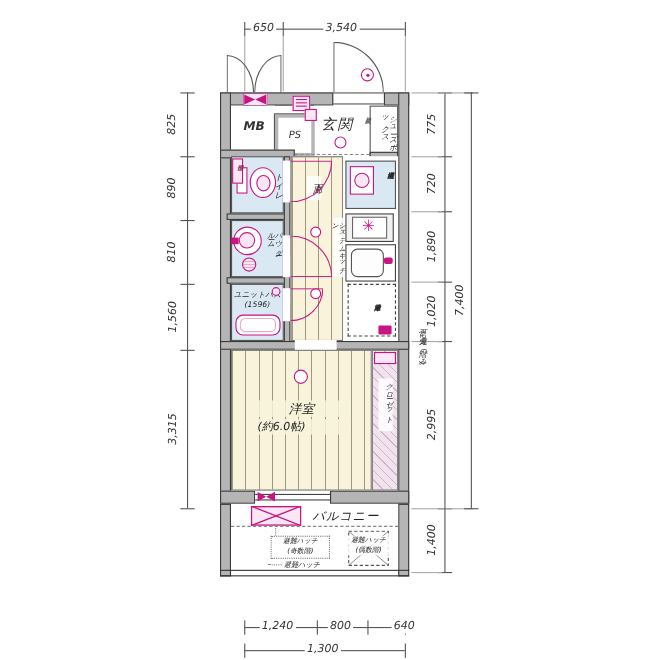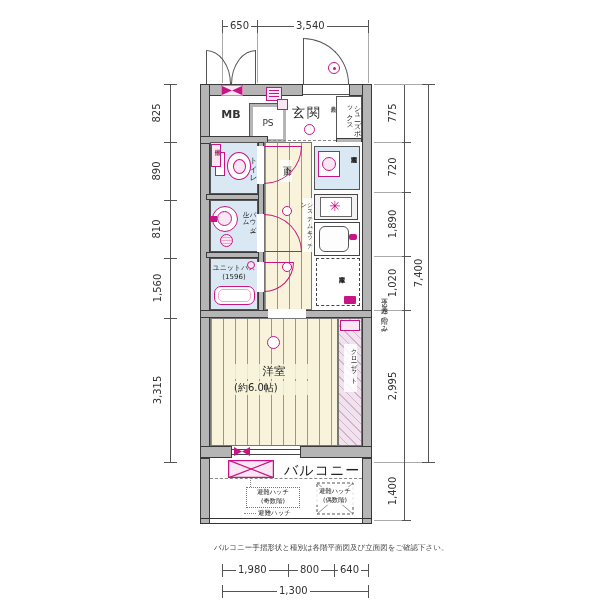--- a/index.html
+++ b/index.html
@@ -1,17 +1,17 @@
 <!DOCTYPE html>
 <html><head>
 <meta charset="utf-8">
 <style>
   html,body{margin:0;padding:0;background:#ffffff;}
   #canvas{position:relative;width:580px;height:600px;background:#ffffff;overflow:hidden;
-          font-family:"DejaVu Sans","Liberation Sans",sans-serif;color:#222;}
+          font-family:"DejaVu Sans","Liberation Sans",sans-serif;color:#222;font-style:italic;}
   .abs{position:absolute;box-sizing:border-box;}
   .wall{position:absolute;box-sizing:border-box;background:#b5b5b5;border:1px solid #3a3a3a;}
   .dimline{position:absolute;background:#555;}
   .tick{position:absolute;background:#555;}
   .ext{position:absolute;background:#aaa;}
   .dimlbl{position:absolute;font-size:10px;color:#333;background:#fff;padding:0 2px;
           white-space:nowrap;text-align:center;line-height:12px;}
   .rot{transform:rotate(-90deg);transform-origin:center center;}
   .vtext{position:absolute;writing-mode:vertical-rl;line-height:1.05;letter-spacing:0;
          color:#222;white-space:normal;}
@@ -88,23 +88,23 @@
     <div class="ext" style="left:374px;top:520px;width:28px;height:1px;"></div>
     <div class="dimlbl rot" style="left:373px;top:485px;width:36px;">1,400</div>
   </div>
 
   <div>
     <div class="dimline" style="left:222px;top:570px;width:146px;height:1px;"></div>
     <div class="tick" style="left:222px;top:564px;width:1px;height:13px;"></div>
     <div class="tick" style="left:288px;top:564px;width:1px;height:13px;"></div>
     <div class="tick" style="left:334px;top:564px;width:1px;height:13px;"></div>
     <div class="tick" style="left:368px;top:564px;width:1px;height:13px;"></div>
-    <div class="dimlbl" style="left:236px;top:564px;">1,980</div>
+    <div class="dimlbl" style="left:236px;top:564px;">1,240</div>
     <div class="dimlbl" style="left:298px;top:564px;">800</div>
-    <div class="dimlbl" style="left:338px;top:564px;">640</div>
+    <div class="dimlbl" style="left:356px;top:564px;">640</div>
     <div class="dimline" style="left:222px;top:591px;width:146px;height:1px;"></div>
     <div class="tick" style="left:222px;top:585px;width:1px;height:13px;"></div>
     <div class="tick" style="left:368px;top:585px;width:1px;height:13px;"></div>
     <div class="dimlbl" style="left:277px;top:585px;">1,300</div>
   </div>
 
   <div class="arc" style="left:206px;top:50px;width:25px;height:34px;border-left:1px solid #555;border-top:1px solid #555;border-right:1px solid #555;border-top-right-radius:100%;border-bottom:none;"></div>
   <div class="arc" style="left:231px;top:50px;width:25px;height:34px;border-right:1px solid #555;border-top:1px solid #555;border-left:1px solid #555;border-top-left-radius:100%;border-bottom:none;"></div>
   <div class="arc" style="left:303px;top:38px;width:46px;height:46px;border-left:1px solid #555;border-top:1px solid #555;border-right:1px solid #555;border-top-right-radius:100%;border-bottom:none;"></div>
 
@@ -225,21 +225,21 @@
 
   <div class="abs" style="left:338px;top:318px;width:24px;height:128px;background:#f0e3ee;border:1px solid #777;
               background-image:repeating-linear-gradient(45deg,rgba(160,90,150,.35) 0 1px,transparent 1px 6px);box-sizing:border-box;"></div>
   <div class="pinkbox" style="left:340px;top:320px;width:20px;height:11px;"></div>
   <div class="vtext" style="left:344px;top:344px;width:13px;height:48px;font-size:6.5px;background:rgba(255,255,255,.85);">クローゼット</div>
   <div class="vtext" style="left:375px;top:293px;width:12px;height:120px;font-size:7px;color:#444;">下り天井(2〜7階のみ)</div>
 
   <div class="wall" style="left:200px;top:458px;width:10px;height:66px;"></div>
   <div class="wall" style="left:362px;top:458px;width:10px;height:66px;"></div>
   <div class="abs" style="left:210px;top:458px;width:152px;height:60px;background:#fff;"></div>
-  <div class="lbl" style="left:284px;top:462px;font-size:14px;letter-spacing:1px;">バルコニー</div>
+  <div class="lbl" style="left:284px;top:462px;font-size:11px;letter-spacing:1px;">バルコニー</div>
   <svg class="abs" style="left:228px;top:460px;" width="46" height="18" viewBox="0 0 46 18">
     <rect x="0.5" y="0.5" width="45" height="17" fill="#fbe7f3" stroke="#c81584" stroke-width="1.5"></rect>
     <line x1="0" y1="0" x2="46" y2="18" stroke="#c81584" stroke-width="1.2"></line>
     <line x1="46" y1="0" x2="0" y2="18" stroke="#c81584" stroke-width="1.2"></line>
   </svg>
   <div class="dashline" style="left:210px;top:478px;width:152px;"></div>
 
   <div class="abs" style="left:250px;top:478px;width:1px;height:9px;border-left:1px dotted #888;"></div>
   <div class="abs" style="left:246px;top:487px;width:54px;height:21px;border:1px dotted #777;background:#fff;"></div>
   <div class="lbl" style="left:246px;top:488px;width:54px;text-align:center;font-size:6.3px;">避難ハッチ</div>
@@ -252,15 +252,14 @@
   </svg>
   <div class="lbl" style="left:316px;top:487px;width:38px;text-align:center;font-size:6.3px;background:rgba(255,255,255,.85);">避難ハッチ</div>
   <div class="lbl" style="left:316px;top:496px;width:38px;text-align:center;font-size:6.3px;background:rgba(255,255,255,.85);">(偶数階)</div>
 
   <div class="abs" style="left:244px;top:513px;width:12px;height:1px;border-top:1px dotted #888;"></div>
   <div class="lbl" style="left:258px;top:509px;font-size:6.5px;">避難ハッチ</div>
 
   <div class="abs" style="left:200px;top:518px;width:172px;height:1px;background:#333;"></div>
   <div class="abs" style="left:200px;top:523px;width:172px;height:1px;background:#333;"></div>
 
-  <div class="note" style="left:214px;top:543px;">バルコニー手摺形状と種別は各階平面図及び立面図をご確認下さい。</div>
 
 </div>
 
 </body></html>

